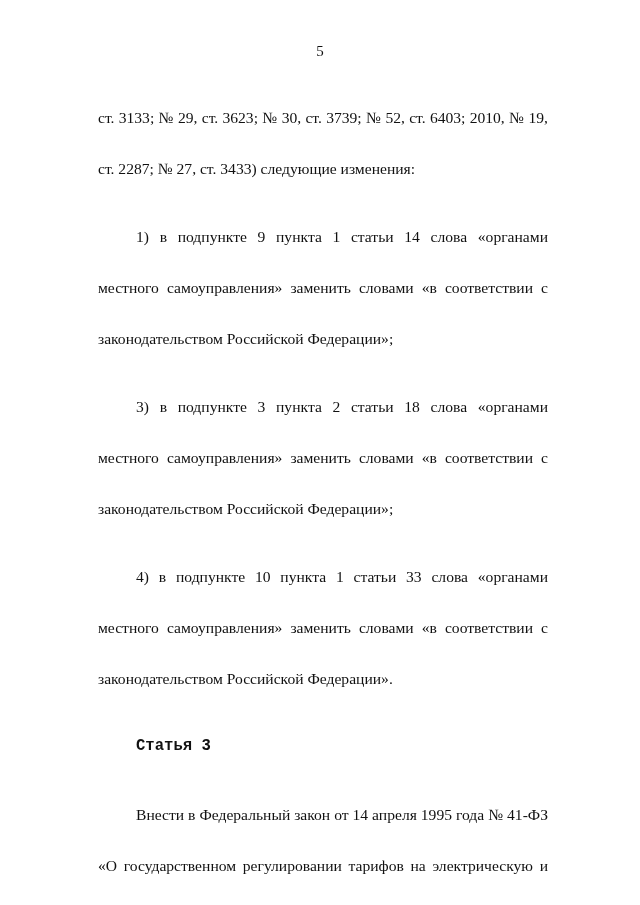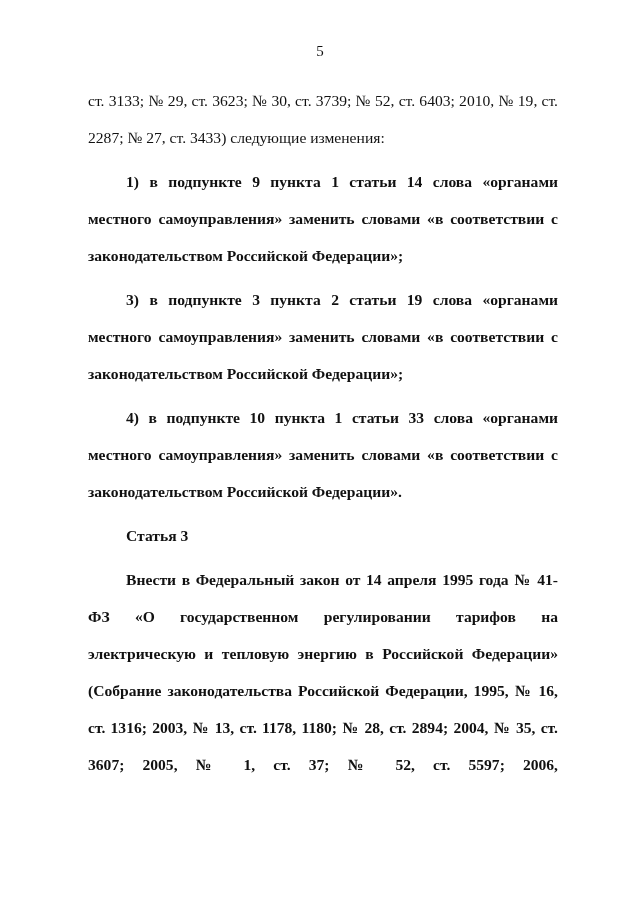--- a/index.html
+++ b/index.html
@@ -11,34 +11,34 @@
     font-size: 15.6px;
   }
   .page-number {
     position: absolute; top: 42px; left: 0; width: 640px; text-align: center;
     font-size: 15px; line-height: 18px;
   }
   .body-text {
     position: absolute; left: 81px; top: 75px; width: 484px;
   }
   .para {
-    margin: 7px; line-height: 37px; text-align: justify;
+    margin: 17px; line-height: 51px; text-align: justify;
     text-align-last: left;
   }
-  .para.indent { text-indent: 38px; font-weight: bold; }
-  .para.heading { text-indent: 38px; font-weight: bold; }
+  .para.indent { text-indent: 38px; }
+  .para.heading { text-indent: 38px; font-weight: bold; font-family: Liberation Mono, monospace; }
   .para.justify-last { text-align-last: justify; }
 </style>
 </head>
 <body>
 
 <div class="page">
   <div class="page-number">5</div>
 
   <div class="body-text">
     <p class="para">ст. 3133; № 29, ст. 3623; № 30, ст. 3739; № 52, ст. 6403; 2010, № 19, ст. 2287; № 27, ст. 3433) следующие изменения:</p>
     <p class="para indent">1) в подпункте 9 пункта 1 статьи 14 слова «органами местного самоуправления» заменить словами «в соответствии с законодательством Российской Федерации»;</p>
-    <p class="para indent">3) в подпункте 3 пункта 2 статьи 19 слова «органами местного самоуправления» заменить словами «в соответствии с законодательством Российской Федерации»;</p>
+    <p class="para indent">3) в подпункте 3 пункта 2 статьи 18 слова «органами местного самоуправления» заменить словами «в соответствии с законодательством Российской Федерации»;</p>
     <p class="para indent">4) в подпункте 10 пункта 1 статьи 33 слова «органами местного самоуправления» заменить словами «в соответствии с законодательством Российской Федерации».</p>
     <p class="para heading">Статья 3</p>
     <p class="para indent justify-last">Внести в Федеральный закон от 14 апреля 1995 года № 41-ФЗ «О государственном регулировании тарифов на электрическую и тепловую энергию в Российской Федерации» (Собрание законодательства Российской Федерации, 1995, № 16, ст. 1316; 2003, № 13, ст. 1178, 1180; № 28, ст. 2894; 2004, № 35, ст. 3607; 2005, № 1, ст. 37; № 52, ст. 5597; 2006,</p>
   </div>
 </div>
 
 </body></html>

